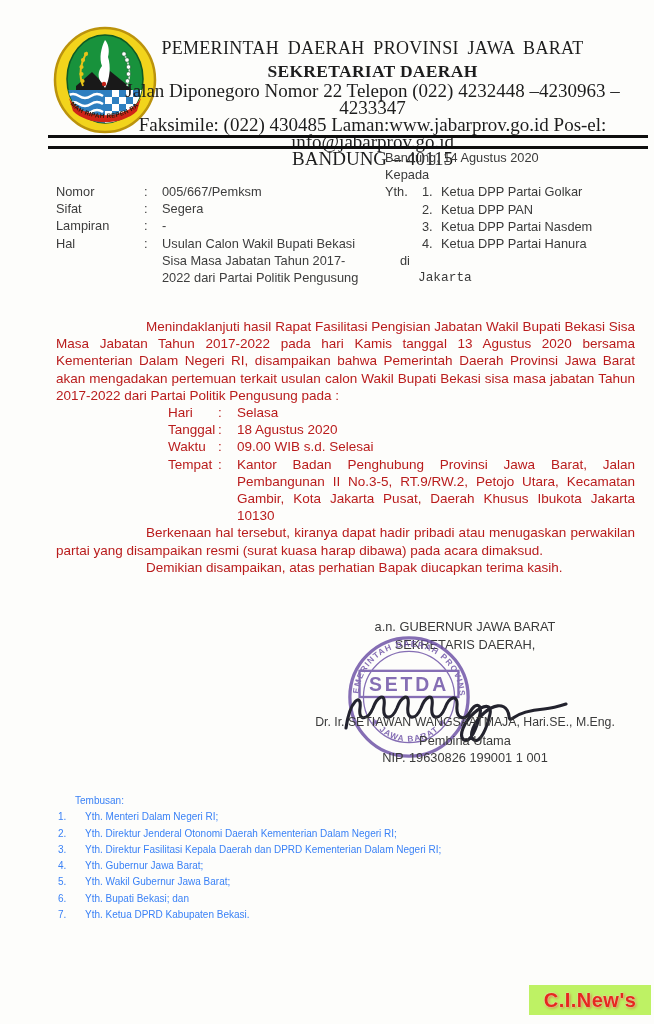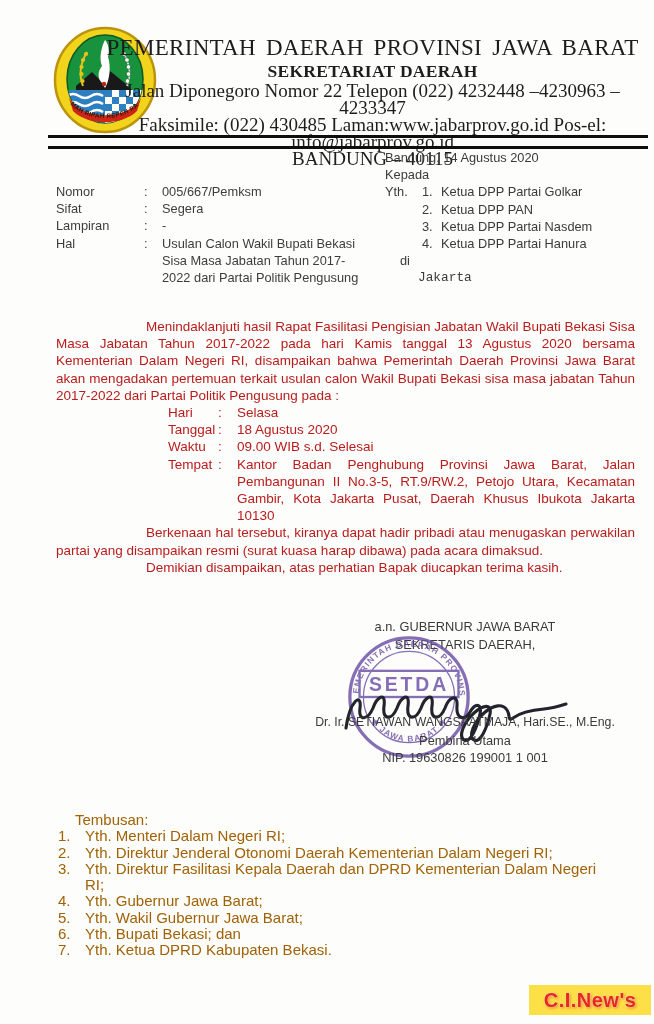--- a/index.html
+++ b/index.html
@@ -7,21 +7,21 @@
     position:relative; width:654px; height:1024px; margin:0 auto;
     background:#fdfdfb; overflow:hidden;
     font-family:"Liberation Sans", sans-serif; color:#3d3d3d;
   }
   
   .logo{position:absolute; left:52px; top:26px; width:106px; height:108px;}
   .header-text{
     position:absolute; left:95px; top:36px; width:555px; text-align:center;
     font-family:"Liberation Serif", serif; color:#1d1d1d;
   }
-  .ht-title{font-size:23px; line-height:24px; word-spacing:4px; letter-spacing:.3px;}
+  .ht-title{font-size:18px; line-height:24px; word-spacing:4px; letter-spacing:.3px;}
   .ht-sub{font-size:17.5px; font-weight:bold; line-height:22px; letter-spacing:.3px;font-family:Liberation Serif, serif;}
   .ht-addr{font-size:19px; line-height:17px;}
   .rule{
     position:absolute; left:48px; top:135px; width:600px; height:8px;
     border-top:3.5px solid #0e0e0e; border-bottom:3px solid #0e0e0e;
   }
   
   .recipient{position:absolute; left:385px; top:149px; width:230px; font-size:12.8px; line-height:17.2px; color:#3a3a3a;}
   .rec-row{display:flex;}
   .rec-yth{width:37px; flex:none;}
@@ -43,28 +43,28 @@
   .detail-colon{width:19px; flex:none;}
   .detail-value{width:398px; text-align:justify;}
   
   .sig-block{position:absolute; left:300px; top:618px; width:330px; text-align:center; font-size:12.8px; line-height:17.5px; color:#3a3a3a;}
   .stamp{position:absolute; left:46px; top:16px; width:126px; height:126px; opacity:.82;}
   .signature-svg{position:absolute; left:40px; top:48px; width:232px; height:84px;}
   .sig-name{position:absolute; left:0; top:96px; width:100%; font-size:12.3px;}
   .sig-rank{position:absolute; left:0; top:114px; width:100%;}
   .sig-nip{position:absolute; left:0; top:131px; width:100%;}
   
-  .tembusan{position:absolute; left:56px; top:812px; width:560px; font-size:15px; line-height:16.3px; color:#a16207;}
+  .tembusan{position:absolute; left:56px; top:793px; width:560px; font-size:10px; line-height:16.3px; color:#3b82f6;}
   .tem-title{margin-left:19px;}
   .tem-row{display:flex;}
   .tem-num{width:27px; flex:none; padding-left:2px;}
   
   .watermark{
     position:absolute; right:3px; top:985px; width:122px; height:30px;
-    background:#fde047; display:flex; align-items:center; justify-content:center;
+    background:#bef264; display:flex; align-items:center; justify-content:center;
   }
   .watermark span{
     font-size:20px; font-weight:bold; color:#e6281e; letter-spacing:.5px;
     text-shadow:0 0 2px rgba(255,255,255,.9), 1px 1px 3px rgba(214,30,20,.65);
   }
 </style>
 </head>
 <body>
 
 <div class="page">

